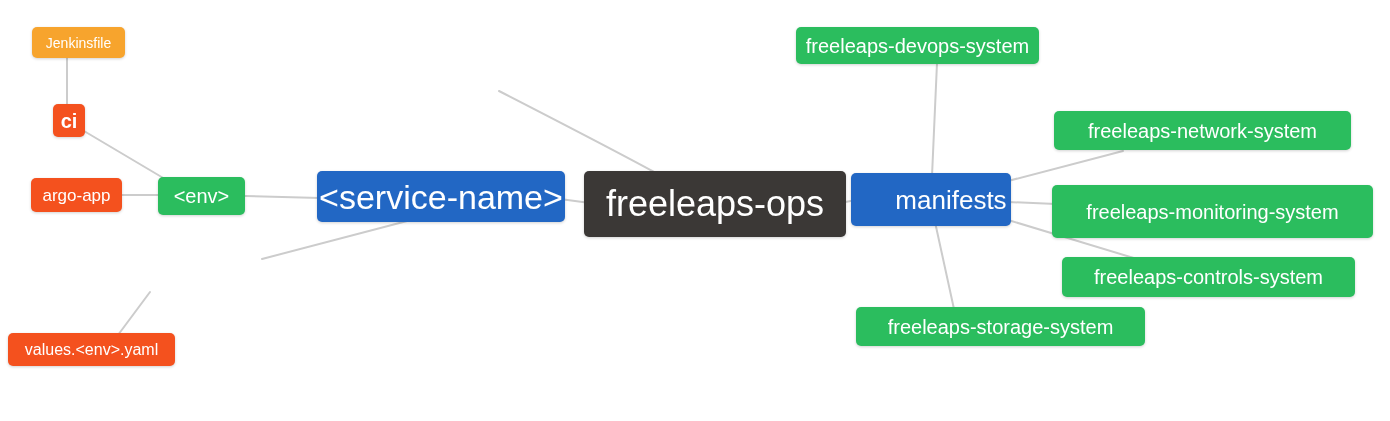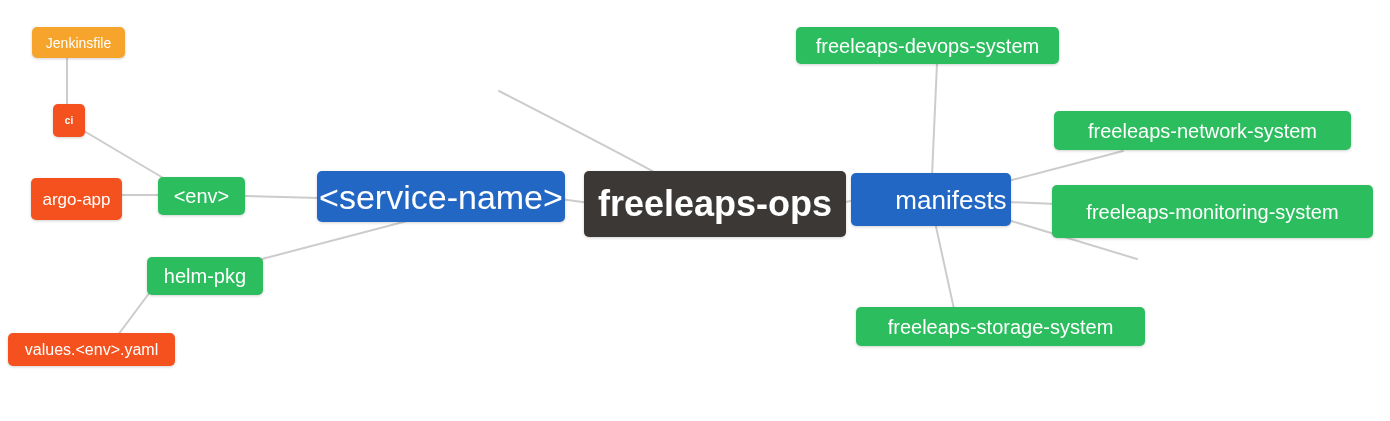--- a/index.html
+++ b/index.html
@@ -60,27 +60,27 @@
       <path d="M 499 91 Q 610 148 656 173" stroke="#cccccc"></path>
       <path d="M 560 199 L 590 203" stroke="#cccccc"></path>
       <path d="M 840 203 L 856 200" stroke="#cccccc"></path>
       <path d="M 937 63 L 932 176" stroke="#cccccc"></path>
       <path d="M 1008 181 L 1123 151" stroke="#cccccc"></path>
       <path d="M 1008 202 L 1056 204" stroke="#cccccc"></path>
       <path d="M 1008 220 L 1137 259" stroke="#cccccc"></path>
       <path d="M 935 222 L 954 309" stroke="#cccccc"></path>
     </svg>
   <div class="node-layer">
-      <div class="node" style="left: 584px; top: 171px; width: 262px; height: 66px; font-size: 36px; background: rgb(59, 56, 54); color: rgb(255, 255, 255); font-weight: bold;">freeleaps-ops</div>
+      <div class="node" style="left: 584px; top: 171px; width: 262px; height: 66px; font-size: 36px; background: rgb(59, 56, 54); color: rgb(255, 255, 255);">freeleaps-ops</div>
       <div class="node" style="left: 317px; top: 171px; width: 248px; height: 51px; font-size: 34px; background: rgb(34, 103, 196); color: rgb(255, 255, 255);">&lt;service-name&gt;</div>
       <div class="node" style="left: 851px; top: 173px; width: 160px; height: 53px; font-size: 26px; background: rgb(34, 103, 196); color: rgb(255, 255, 255); padding-left: 40px;">manifests</div>
       <div class="node" style="left: 158px; top: 177px; width: 87px; height: 38px; font-size: 20px; background: rgb(43, 189, 94); color: rgb(255, 255, 255);">&lt;env&gt;</div>
-      <div class="node" style="left: 147px; top: 257px; width: 116px; height: 38px; font-size: 20px; background: rgb(43, 189, 94); color: rgb(255, 255, 255);">helm-pkg</div>
-      <div class="node" style="left: 53px; top: 104px; width: 32px; height: 33px; font-size: 10px; background: rgb(244, 81, 30); color: rgb(255, 255, 255); font-weight: bold;">ci</div>
-      <div class="node" style="left: 31px; top: 178px; width: 91px; height: 42px; font-size: 17px; background: rgb(244, 81, 30); color: rgb(255, 255, 255);">argo-app</div>
+      <div class="node" style="left: 53px; top: 104px; width: 32px; height: 33px; font-size: 20px; background: rgb(244, 81, 30); color: rgb(255, 255, 255); font-weight: bold;">ci</div>
+      <div class="node" style="left: 31px; top: 178px; width: 91px; height: 34px; font-size: 17px; background: rgb(244, 81, 30); color: rgb(255, 255, 255);">argo-app</div>
       <div class="node" style="left: 32px; top: 27px; width: 93px; height: 31px; font-size: 14px; background: rgb(247, 164, 45); color: rgb(255, 255, 255);">Jenkinsfile</div>
       <div class="node" style="left: 8px; top: 333px; width: 167px; height: 33px; font-size: 16px; background: rgb(244, 81, 30); color: rgb(255, 255, 255);">values.&lt;env&gt;.yaml</div>
-      <div class="node" style="left: 796px; top: 27px; width: 263px; height: 37px; font-size: 20px; background: rgb(43, 189, 94); color: rgb(255, 255, 255);">freeleaps-devops-system</div>
+      <div class="node" style="left: 796px; top: 27px; width: 243px; height: 37px; font-size: 20px; background: rgb(43, 189, 94); color: rgb(255, 255, 255);">freeleaps-devops-system</div>
       <div class="node" style="left: 1054px; top: 111px; width: 297px; height: 39px; font-size: 20px; background: rgb(43, 189, 94); color: rgb(255, 255, 255);">freeleaps-network-system</div>
       <div class="node" style="left: 1052px; top: 185px; width: 321px; height: 53px; font-size: 20px; background: rgb(43, 189, 94); color: rgb(255, 255, 255);">freeleaps-monitoring-system</div>
+      <div class="node" style="left: 1062px; top: 257px; width: 293px; height: 40px; font-size: 20px; background: rgb(43, 189, 94); color: rgb(255, 255, 255);">freeleaps-controls-system</div>
       <div class="node" style="left: 856px; top: 307px; width: 289px; height: 39px; font-size: 20px; background: rgb(43, 189, 94); color: rgb(255, 255, 255);">freeleaps-storage-system</div>
     </div>
 </div>
 
 </body></html>

